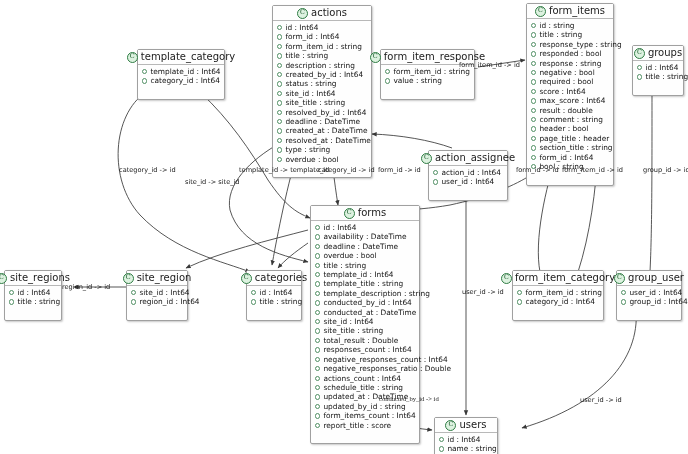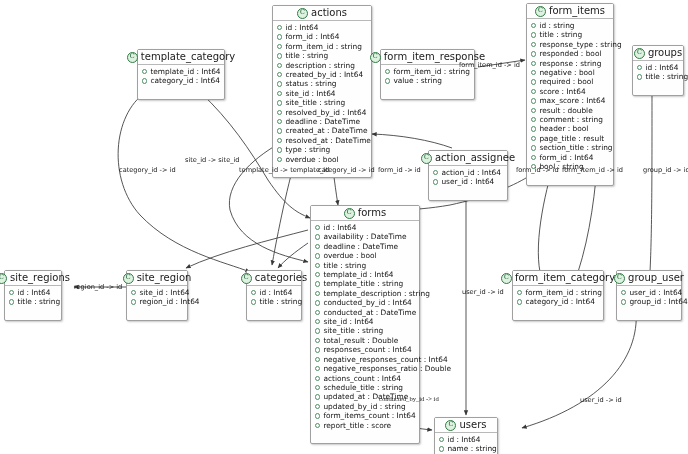--- a/index.html
+++ b/index.html
@@ -293,21 +293,21 @@
       <div class="attr">
           <span class="attr-dot"></span>
           <span>comment : string</span>
         </div>
       <div class="attr">
           <span class="attr-dot"></span>
           <span>header : bool</span>
         </div>
       <div class="attr">
           <span class="attr-dot"></span>
-          <span>page_title : result</span>
+          <span>page_title : header</span>
         </div>
       <div class="attr">
           <span class="attr-dot"></span>
           <span>section_title : string</span>
         </div>
       <div class="attr">
           <span class="attr-dot"></span>
           <span>form_id : Int64</span>
         </div>
       <div class="attr">
@@ -544,26 +544,26 @@
           <span>id : Int64</span>
         </div>
       <div class="attr">
           <span class="attr-dot"></span>
           <span>name : string</span>
         </div>
     </div>
   </div>
 
   <div class="edge-label" style="left:119px; top:166px;">category_id -&gt; id</div>
-  <div class="edge-label" style="left:185px; top:156px;">site_id -&gt; site_id</div>
+  <div class="edge-label" style="left:185px; top:178px;">site_id -&gt; site_id</div>
   <div class="edge-label" style="left:239px; top:166px;">template_id -&gt; template_id</div>
   <div class="edge-label" style="left:318px; top:166px;">category_id -&gt; id</div>
   <div class="edge-label" style="left:378px; top:166px;">form_id -&gt; id</div>
   <div class="edge-label" style="left:459px; top:61px;">form_item_id -&gt; id</div>
   <div class="edge-label" style="left:516px; top:166px;">form_id -&gt; id</div>
   <div class="edge-label" style="left:562px; top:166px;">form_item_id -&gt; id</div>
   <div class="edge-label" style="left:643px; top:166px;">group_id -&gt; id</div>
-  <div class="edge-label" style="left:74px; top:283px;">region_id -&gt; id</div>
+  <div class="edge-label" style="left:62px; top:283px;">region_id -&gt; id</div>
   <div class="edge-label" style="left:462px; top:288px;">user_id -&gt; id</div>
   <div class="edge-label" style="left:379px; top:395px;font-family:Liberation Serif, serif;">conducted_by_id -&gt; id</div>
   <div class="edge-label" style="left:580px; top:396px;">user_id -&gt; id</div>
 
 </div>
 
 </body></html>

